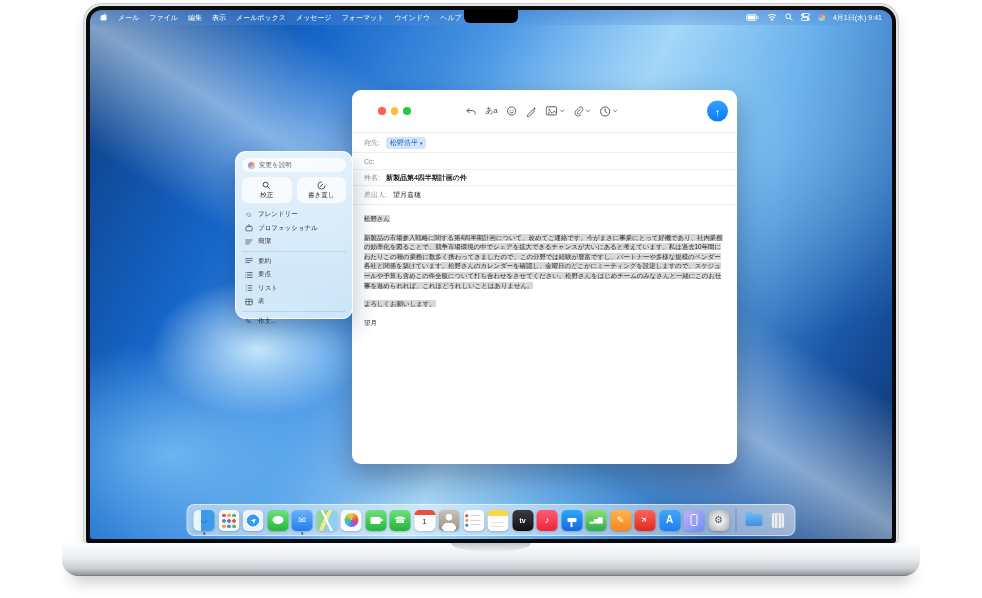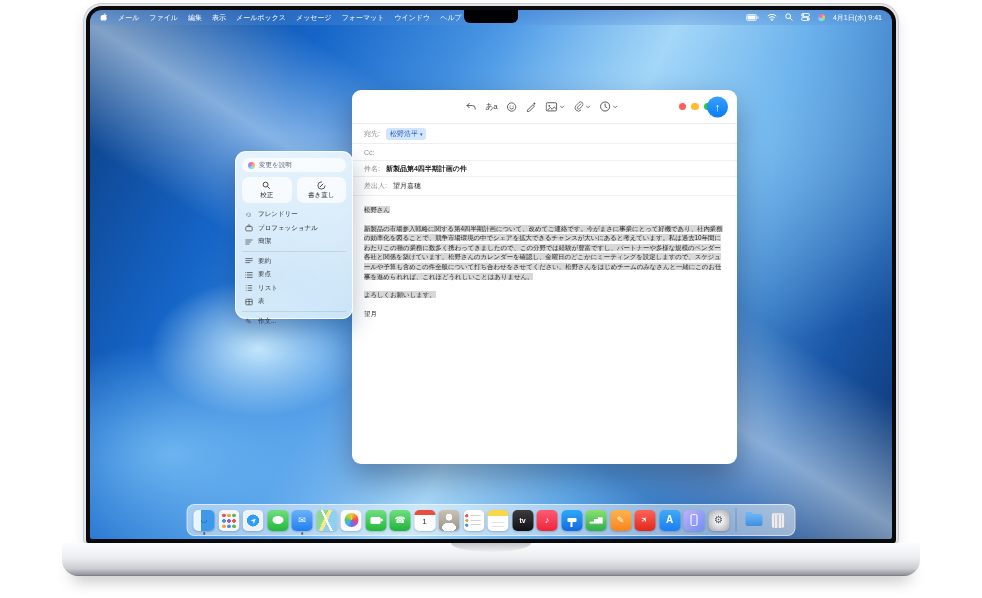--- a/index.html
+++ b/index.html
@@ -62,22 +62,22 @@
   .wt-item { display:flex; align-items:center; gap:5px; height:13.5px;
     font-size:6.5px; color:#2f2f33; padding:0 2px; }
   .wt-ic { width:9px; display:inline-flex; justify-content:center; align-items:center;
     font-size:7.5px; color:#444; flex:0 0 auto; }
   .wt-div { height:1px; background:rgba(60,90,120,.14); margin:2.5px 0; }
 
   
   .mail { position:absolute; left:262px; top:80px; width:385px; height:374px; z-index:7;
     background:#fff; border-radius:9px; box-shadow:0 14px 30px rgba(0,10,40,.35);
     overflow:hidden; }
-  .titlebar { height:34px; display:flex; align-items:center; padding:0 26px;
-    border-bottom:1px solid #ececec; position:relative;justify-content:flex-end; }
+  .titlebar { height:43px; display:flex; align-items:center; padding:0 26px;
+    border-bottom:1px solid #ececec; position:relative; }
   .lights { display:flex; gap:5px; }
   .light { width:7.5px; height:7.5px; border-radius:50%; }
   .l-red { background:#ff5f57; } .l-yellow { background:#febc2e; } .l-green { background:#28c840; }
   .tb-icons { position:absolute; left:50%; transform:translateX(-52%);
     display:flex; align-items:center; gap:9px; color:#49494d; }
   .tbtn { display:flex; align-items:center; gap:2px; font-size:8px; line-height:1; color:#49494d; }
   .tbtn svg { display:block; }
   .chev { font-size:5.5px; color:#6b6b70; }
   .send { position:absolute; right:9px; top:50%; transform:translateY(-50%);
     width:21px; height:21px; border-radius:50%; color:#fff; font-size:11px;

